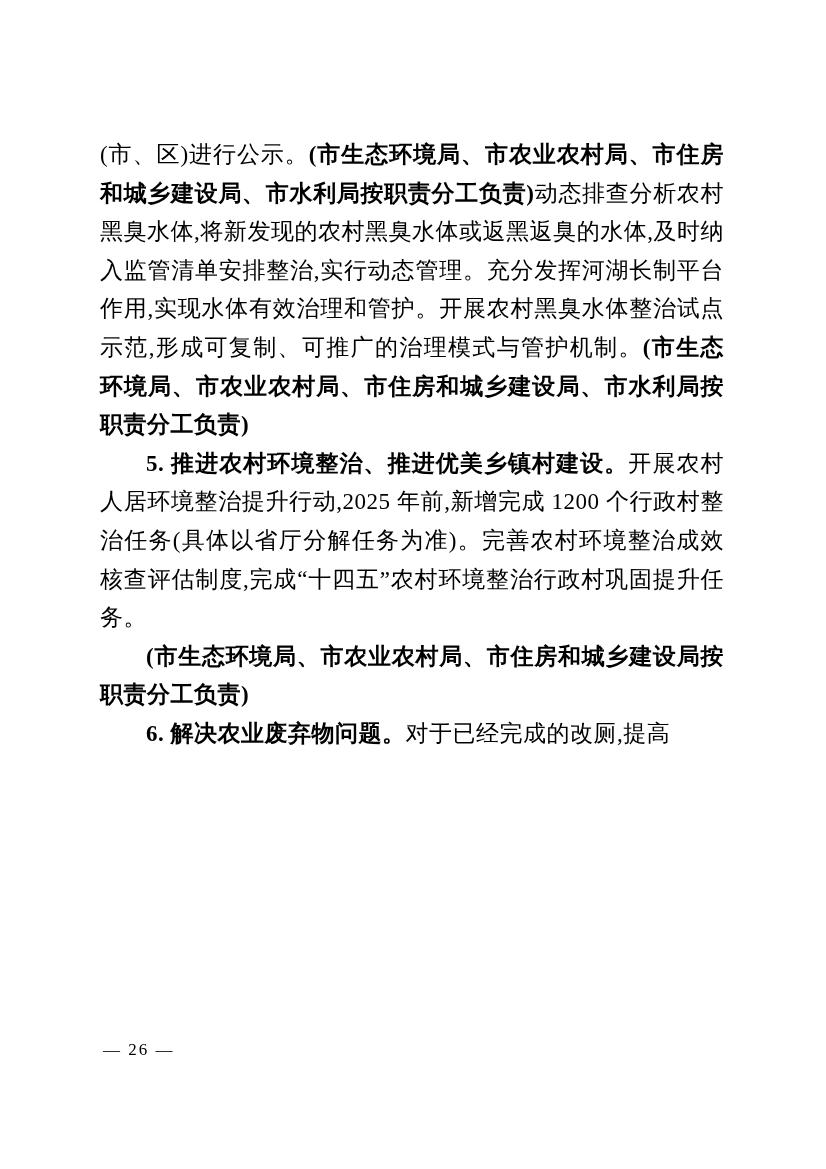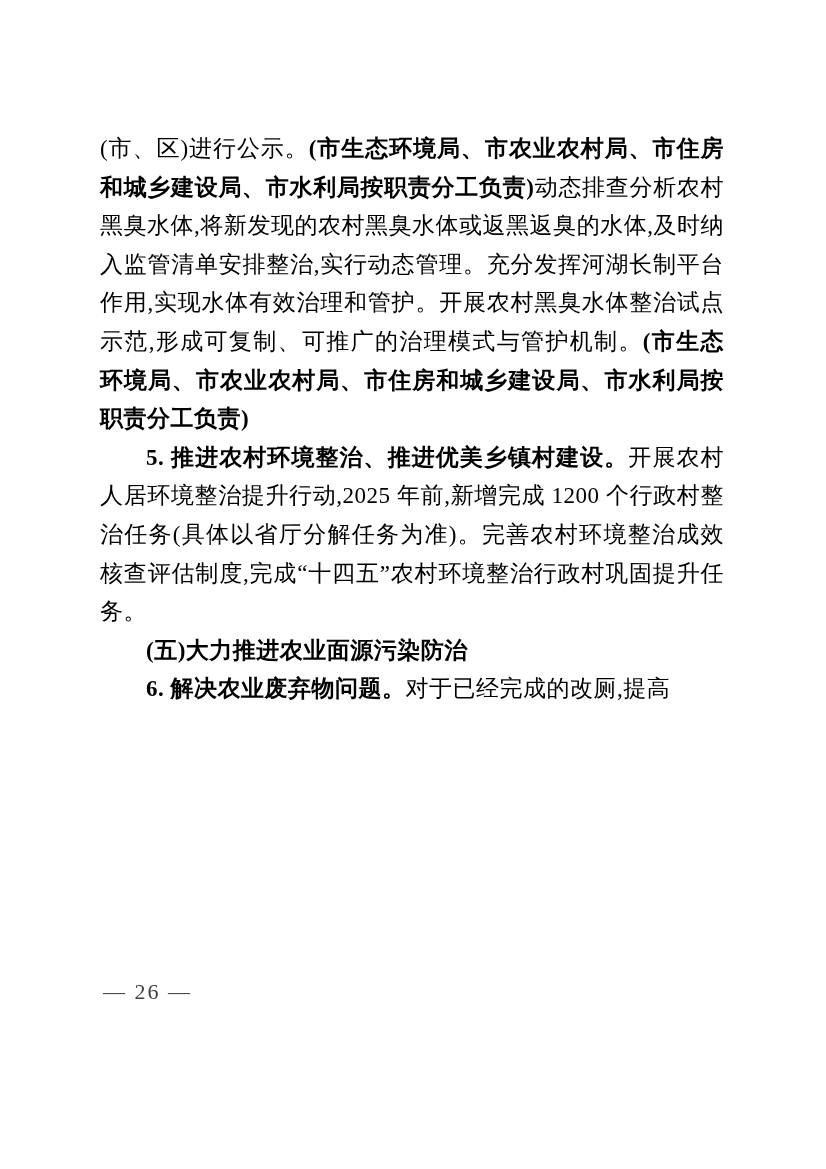--- a/index.html
+++ b/index.html
@@ -12,60 +12,60 @@
     width: 826px;
     height: 1169px;
     background: #ffffff;
     color: #000000;
     font-family: "Liberation Serif", "DejaVu Serif", serif;
     overflow: hidden;
   }
   .content {
     position: absolute;
     left: 100px;
-    top: 130px;
+    top: 136px;
     width: 624px;
   }
   .para {
     margin: 0;
     font-size: 23px;
     line-height: 38.6px;
     text-align: justify;
     text-justify: inter-ideograph;
     letter-spacing: 0.5px;
     word-break: break-all;
   }
   .ind {
     text-indent: 2em;
   }
   .em {
     font-weight: 700;
   }
   .footer {
     position: absolute;
     left: 103px;
-    top: 979px;
-    font-size: 22px;
+    top: 1040px;
+    font-size: 17px;
     letter-spacing: 2px;
-    color: #404040;
+    color: #000000;
   }
 </style>
 </head>
 <body>
 
 <div class="page">
   <div class="content">
 
     <p class="para"><span>(市、区)进行公示。</span><span class="em">(市生态环境局、市农业农村局、市住房和城乡建设局、市水利局按职责分工负责)</span><span>动态排查分析农村黑臭水体,将新发现的农村黑臭水体或返黑返臭的水体,及时纳入监管清单安排整治,实行动态管理。充分发挥河湖长制平台作用,实现水体有效治理和管护。开展农村黑臭水体整治试点示范,形成可复制、可推广的治理模式与管护机制。</span><span class="em">(市生态环境局、市农业农村局、市住房和城乡建设局、市水利局按职责分工负责)</span></p>
 
     <p class="para ind"><span class="em">5. 推进农村环境整治、推进优美乡镇村建设。</span><span>开展农村人居环境整治提升行动,2025 年前,新增完成 1200 个行政村整治任务(具体以省厅分解任务为准)。完善农村环境整治成效核查评估制度,完成“十四五”农村环境整治行政村巩固提升任务。</span></p>
 
 
 
+    <p class="para ind"><span class="em">(市生态环境局、市农业农村局、市住房和城乡建设局按职责分工负责)</span></p>
 
-    <p class="para ind"><span class="em">(五)大力推进农业面源污染防治</span></p>
 
     <p class="para ind"><span class="em">6. 解决农业废弃物问题。</span><span>对于已经完成的改厕,提高</span></p>
 
   </div>
 
   <div class="footer">— 26 —</div>
 </div>
 
 </body></html>

